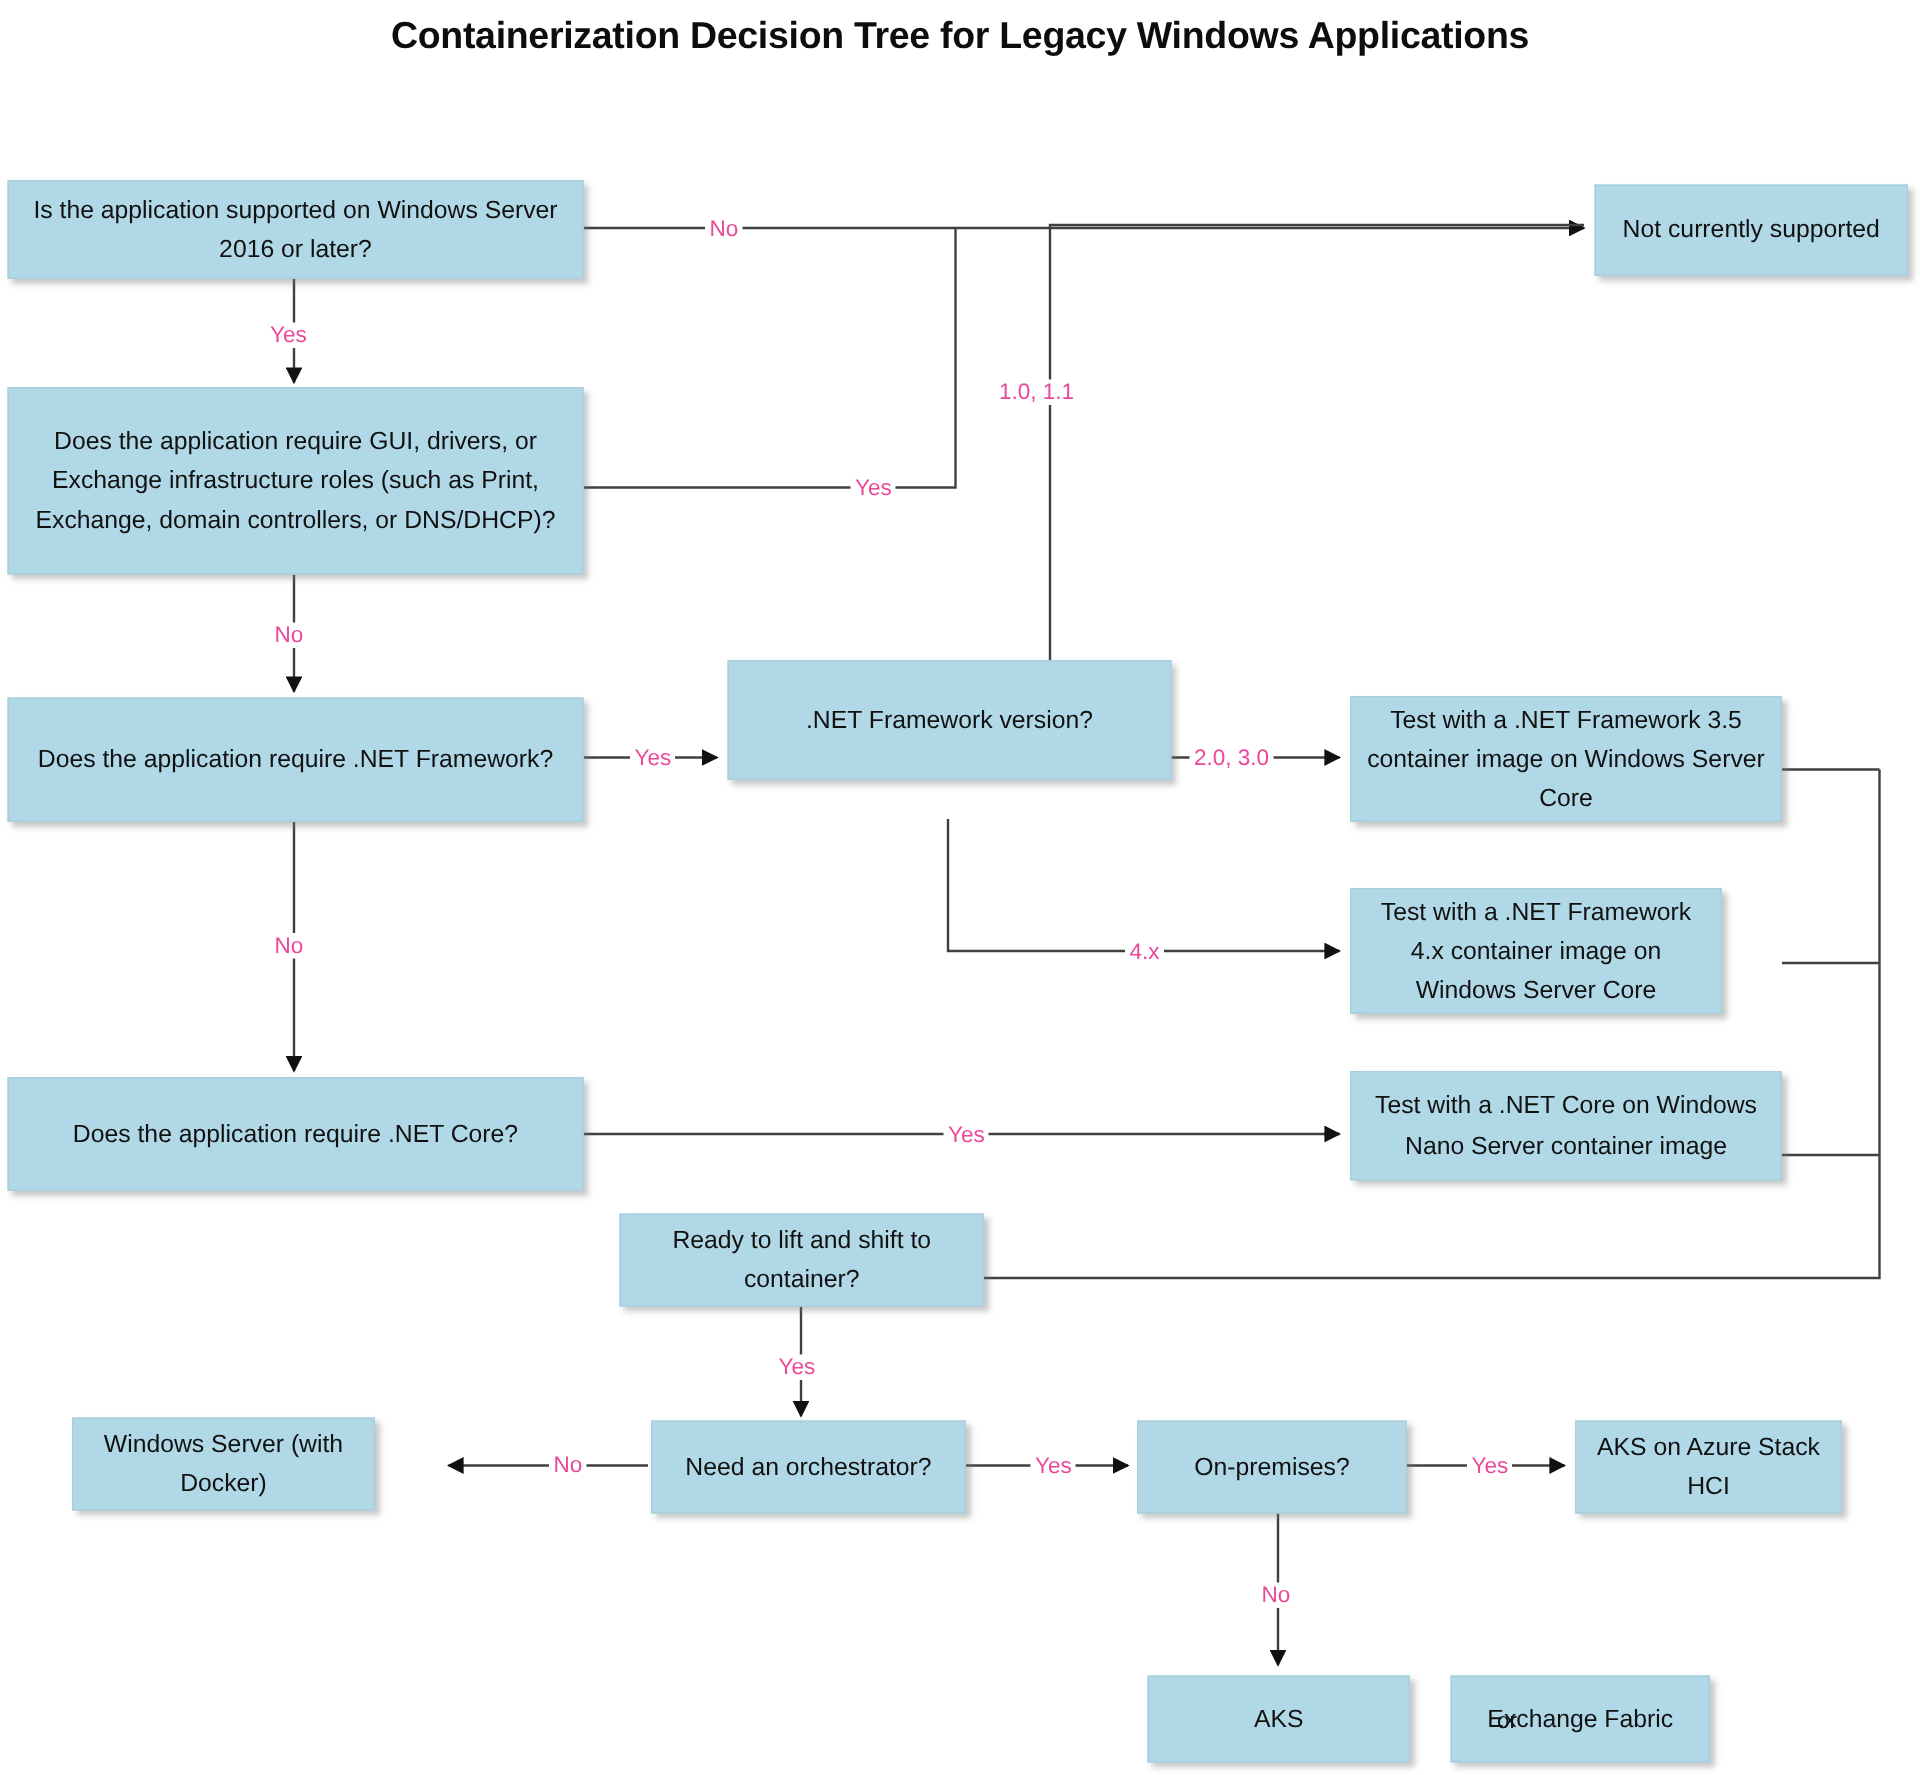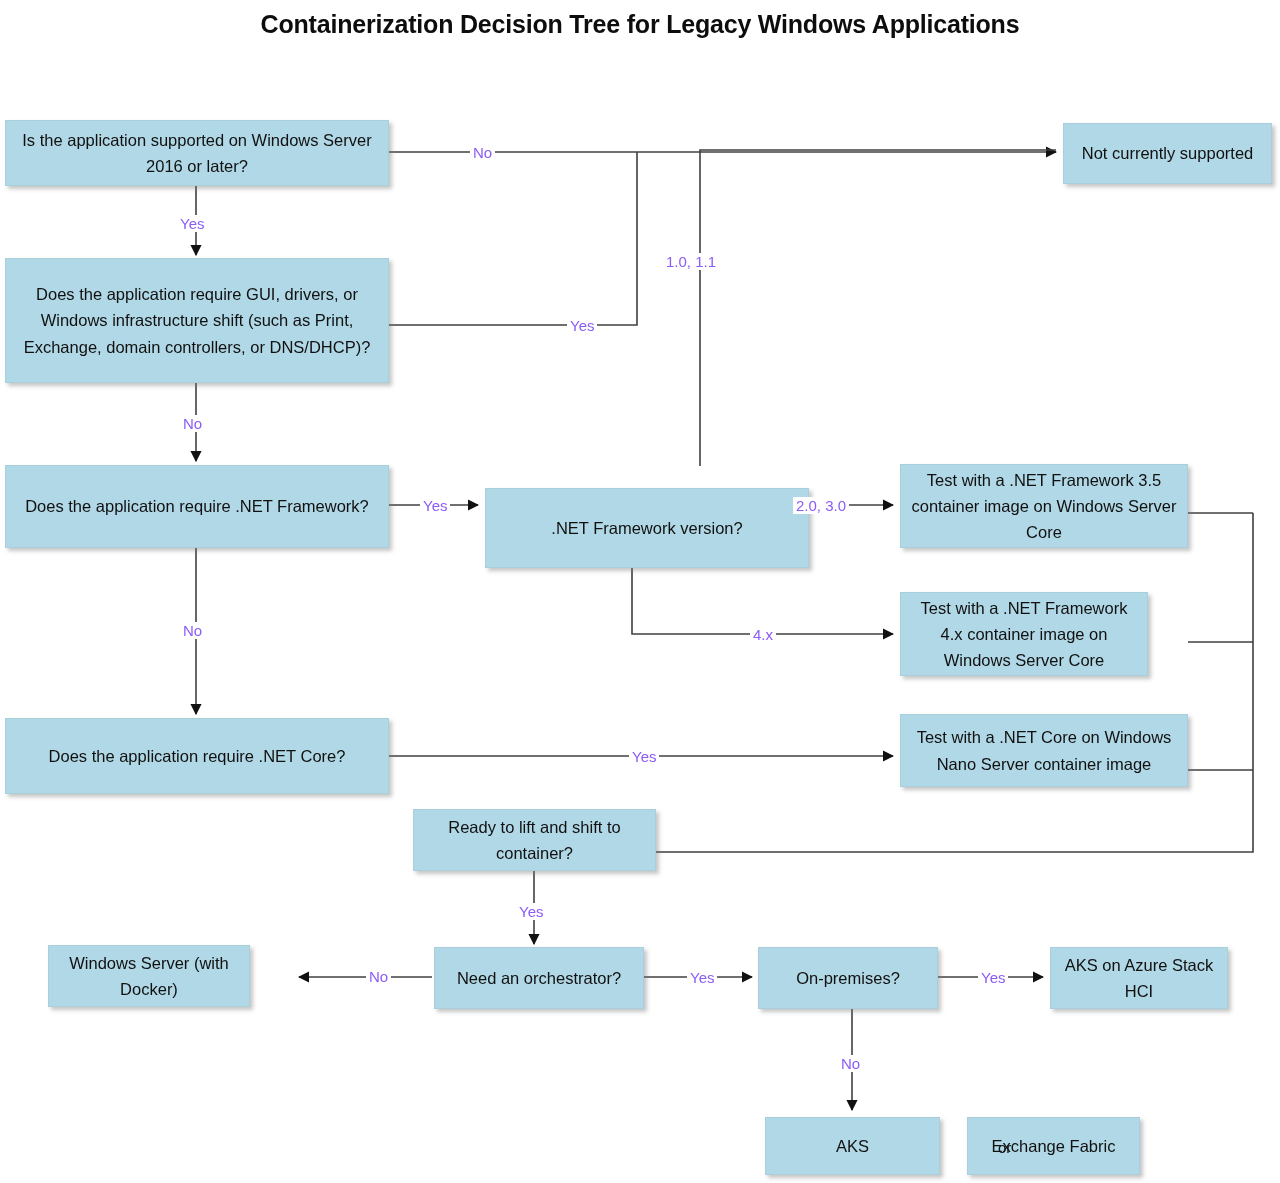--- a/index.html
+++ b/index.html
@@ -55,21 +55,21 @@
     line-height: 1.58;
     color: #111111;
     font-family: "Liberation Sans", sans-serif;
   }
   .node span { display: block; width: 100%; }
   .edge-label {
     position: absolute;
     background: #ffffff;
     font-size: 15px;
     line-height: 1;
-    color: #8b5cf6;
+    color: #ec4899;
     padding: 1px 3px;
     white-space: nowrap;
     font-family: "Liberation Sans", sans-serif;
   }
   .plain-label {
     position: absolute;
     font-size: 15px;
     color: #111111;
     white-space: nowrap;
     font-family: "Liberation Sans", sans-serif;
@@ -125,32 +125,32 @@
 
       <path d="M 852 1008 L 852 1110" marker-end="url(#arrow)"></path>
     </g>
   </svg>
 
   <div class="node" style="left:5px; top:120px; width:384px; height:66px;">
     <span>Is the application supported on Windows Server 2016 or later?</span>
   </div>
 
   <div class="node" style="left:5px; top:258px; width:384px; height:125px;">
-    <span>Does the application require GUI, drivers, or Windows infrastructure shift (such as Print, Exchange, domain controllers, or DNS/DHCP)?</span>
+    <span>Does the application require GUI, drivers, or Exchange infrastructure roles (such as Print, Exchange, domain controllers, or DNS/DHCP)?</span>
   </div>
 
   <div class="node" style="left:1063px; top:123px; width:209px; height:61px;">
     <span>Not currently supported</span>
   </div>
 
   <div class="node" style="left:5px; top:465px; width:384px; height:83px;">
     <span>Does the application require .NET Framework?</span>
   </div>
 
-  <div class="node" style="left:485px; top:488px; width:324px; height:80px;justify-content:center;">
+  <div class="node" style="left:485px; top:440px; width:296px; height:80px;justify-content:center;">
     <span>.NET Framework version?</span>
   </div>
 
   <div class="node" style="left:900px; top:464px; width:288px; height:84px;">
     <span>Test with a .NET Framework 3.5 container image on Windows Server Core</span>
   </div>
 
   <div class="node" style="left:900px; top:592px; width:248px; height:84px;">
     <span>Test with a .NET Framework 4.x container image on Windows Server Core</span>
   </div>

